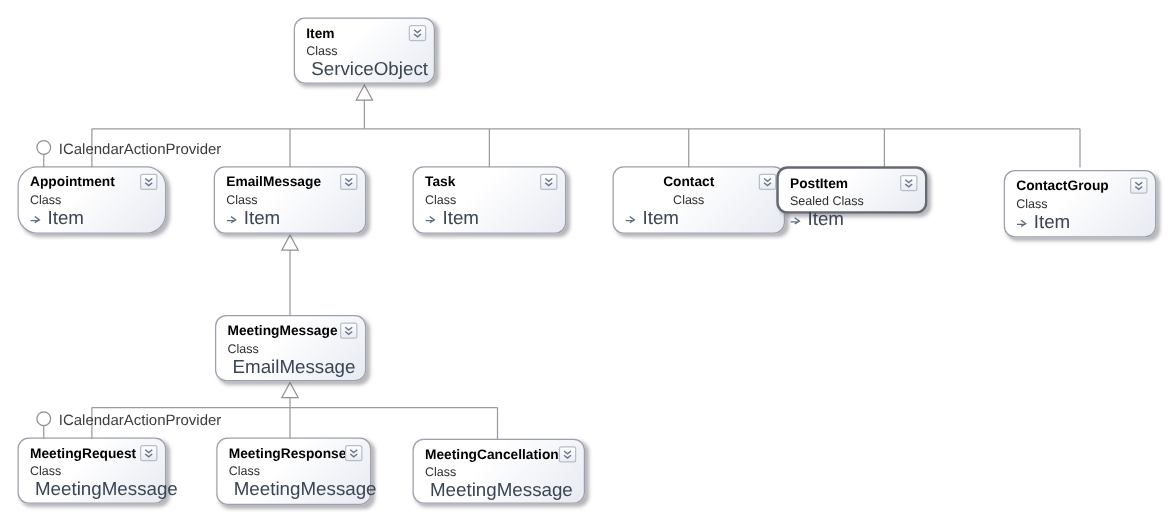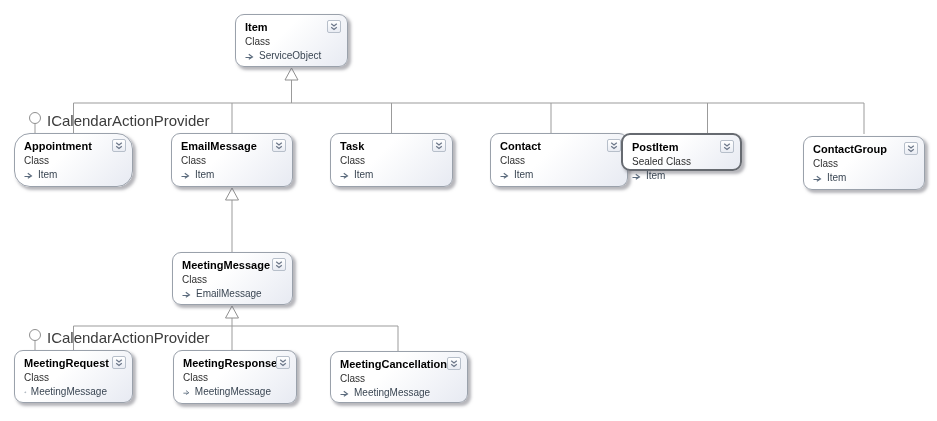--- a/index.html
+++ b/index.html
@@ -16,31 +16,31 @@
     box-shadow:2.5px 2.5px 3px rgba(110,110,120,0.5);
     padding:6px 25px 0 9px;
   }
   .node.sealed{border:2px solid #666a70;}
   .node .title{
     display:block;font-size:11px;font-weight:bold;color:#000000;
     line-height:13px;white-space:nowrap;
   }
   .node .subtitle{font-size:10px;color:#2e2e2e;line-height:12px;margin-top:2px;white-space:nowrap;}
   .node .base{
-    font-size:10px;color:#3a4653;line-height:12px;margin-top:2px;
+    font-size:15px;color:#3a4653;line-height:12px;margin-top:2px;
     display:flex;align-items:center;gap:4px;white-space:nowrap;
   }
   .chev{
     position:absolute;top:5px;right:6px;width:14px;height:13px;
     box-sizing:border-box;border:1px solid #b7bfca;border-radius:2px;
     background:linear-gradient(#ffffff,#e9ecf3);
     padding:0;margin:0;display:flex;align-items:center;justify-content:center;cursor:pointer;
   }
   .iface-label{
-    position:absolute;font-size:15px;color:#3c3c3c;white-space:nowrap;text-align:center;
+    position:absolute;font-size:12px;color:#3c3c3c;white-space:nowrap;text-align:center;
   }
   #iface-label-0{left:47px;top:112px;}
   #iface-label-1{left:47px;top:329px;}
 </style>
 </head>
 <body>
 
 <div class="canvas">
 
   <svg class="wires" viewBox="0 0 937 421" xmlns="http://www.w3.org/2000/svg">
@@ -133,21 +133,21 @@
         </svg>
       </button>
       <div class="subtitle">Class</div>
       <div class="base">
         <svg width="10" height="8" viewBox="0 0 10 8">
           <path d="M0.5 5.5 L6 5.5 M3.8 2.2 L7.5 5 L3.8 7.2" fill="none" stroke="#5b6b7d" stroke-width="1.1"></path>
         </svg>
         <span>Item</span>
       </div>
     </div>
-      <div class="node" style="left: 490px; top: 133px; width: 138px; height: 54px;">
+      <div class="node" style="left: 490px; top: 133px; width: 138px; height: 54px; text-align: center;">
       <span class="title">Contact</span>
       <button class="chev">
         <svg width="8" height="8" viewBox="0 0 8 8">
           <path d="M1.2 0.8 L4 3 L6.8 0.8 M1.2 4.2 L4 6.4 L6.8 4.2" fill="none" stroke="#6b7688" stroke-width="1.2"></path>
         </svg>
       </button>
       <div class="subtitle">Class</div>
       <div class="base">
         <svg width="10" height="8" viewBox="0 0 10 8">
           <path d="M0.5 5.5 L6 5.5 M3.8 2.2 L7.5 5 L3.8 7.2" fill="none" stroke="#5b6b7d" stroke-width="1.1"></path>

